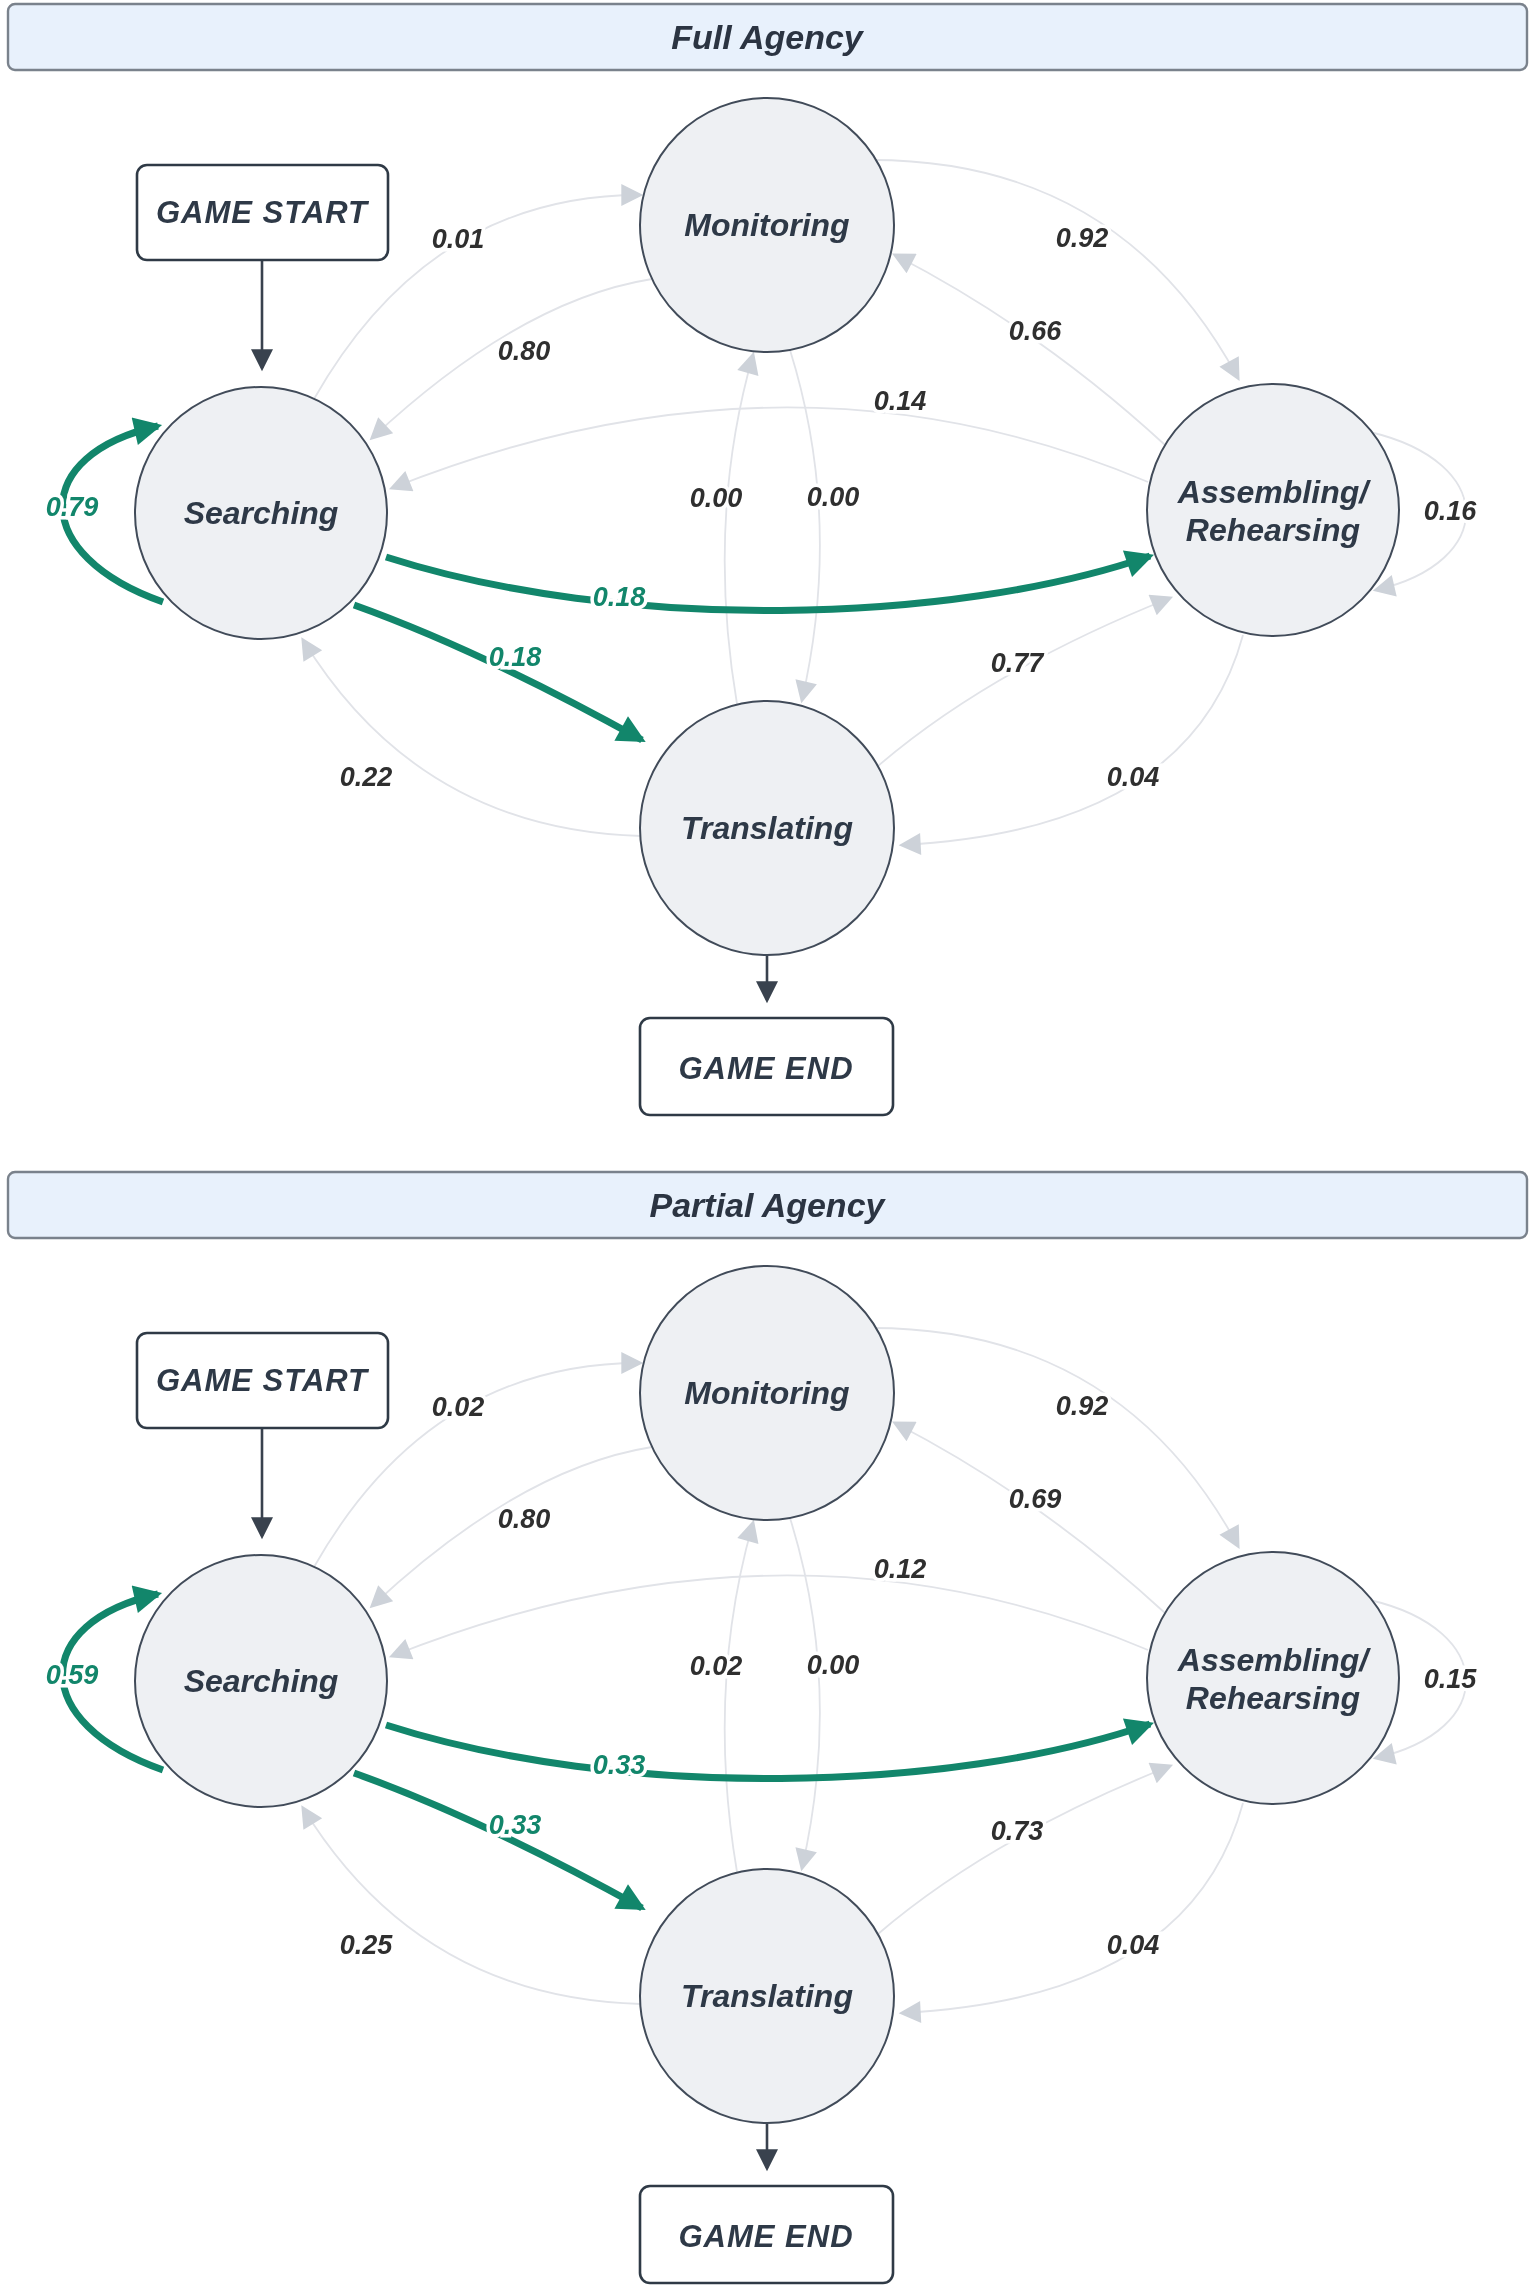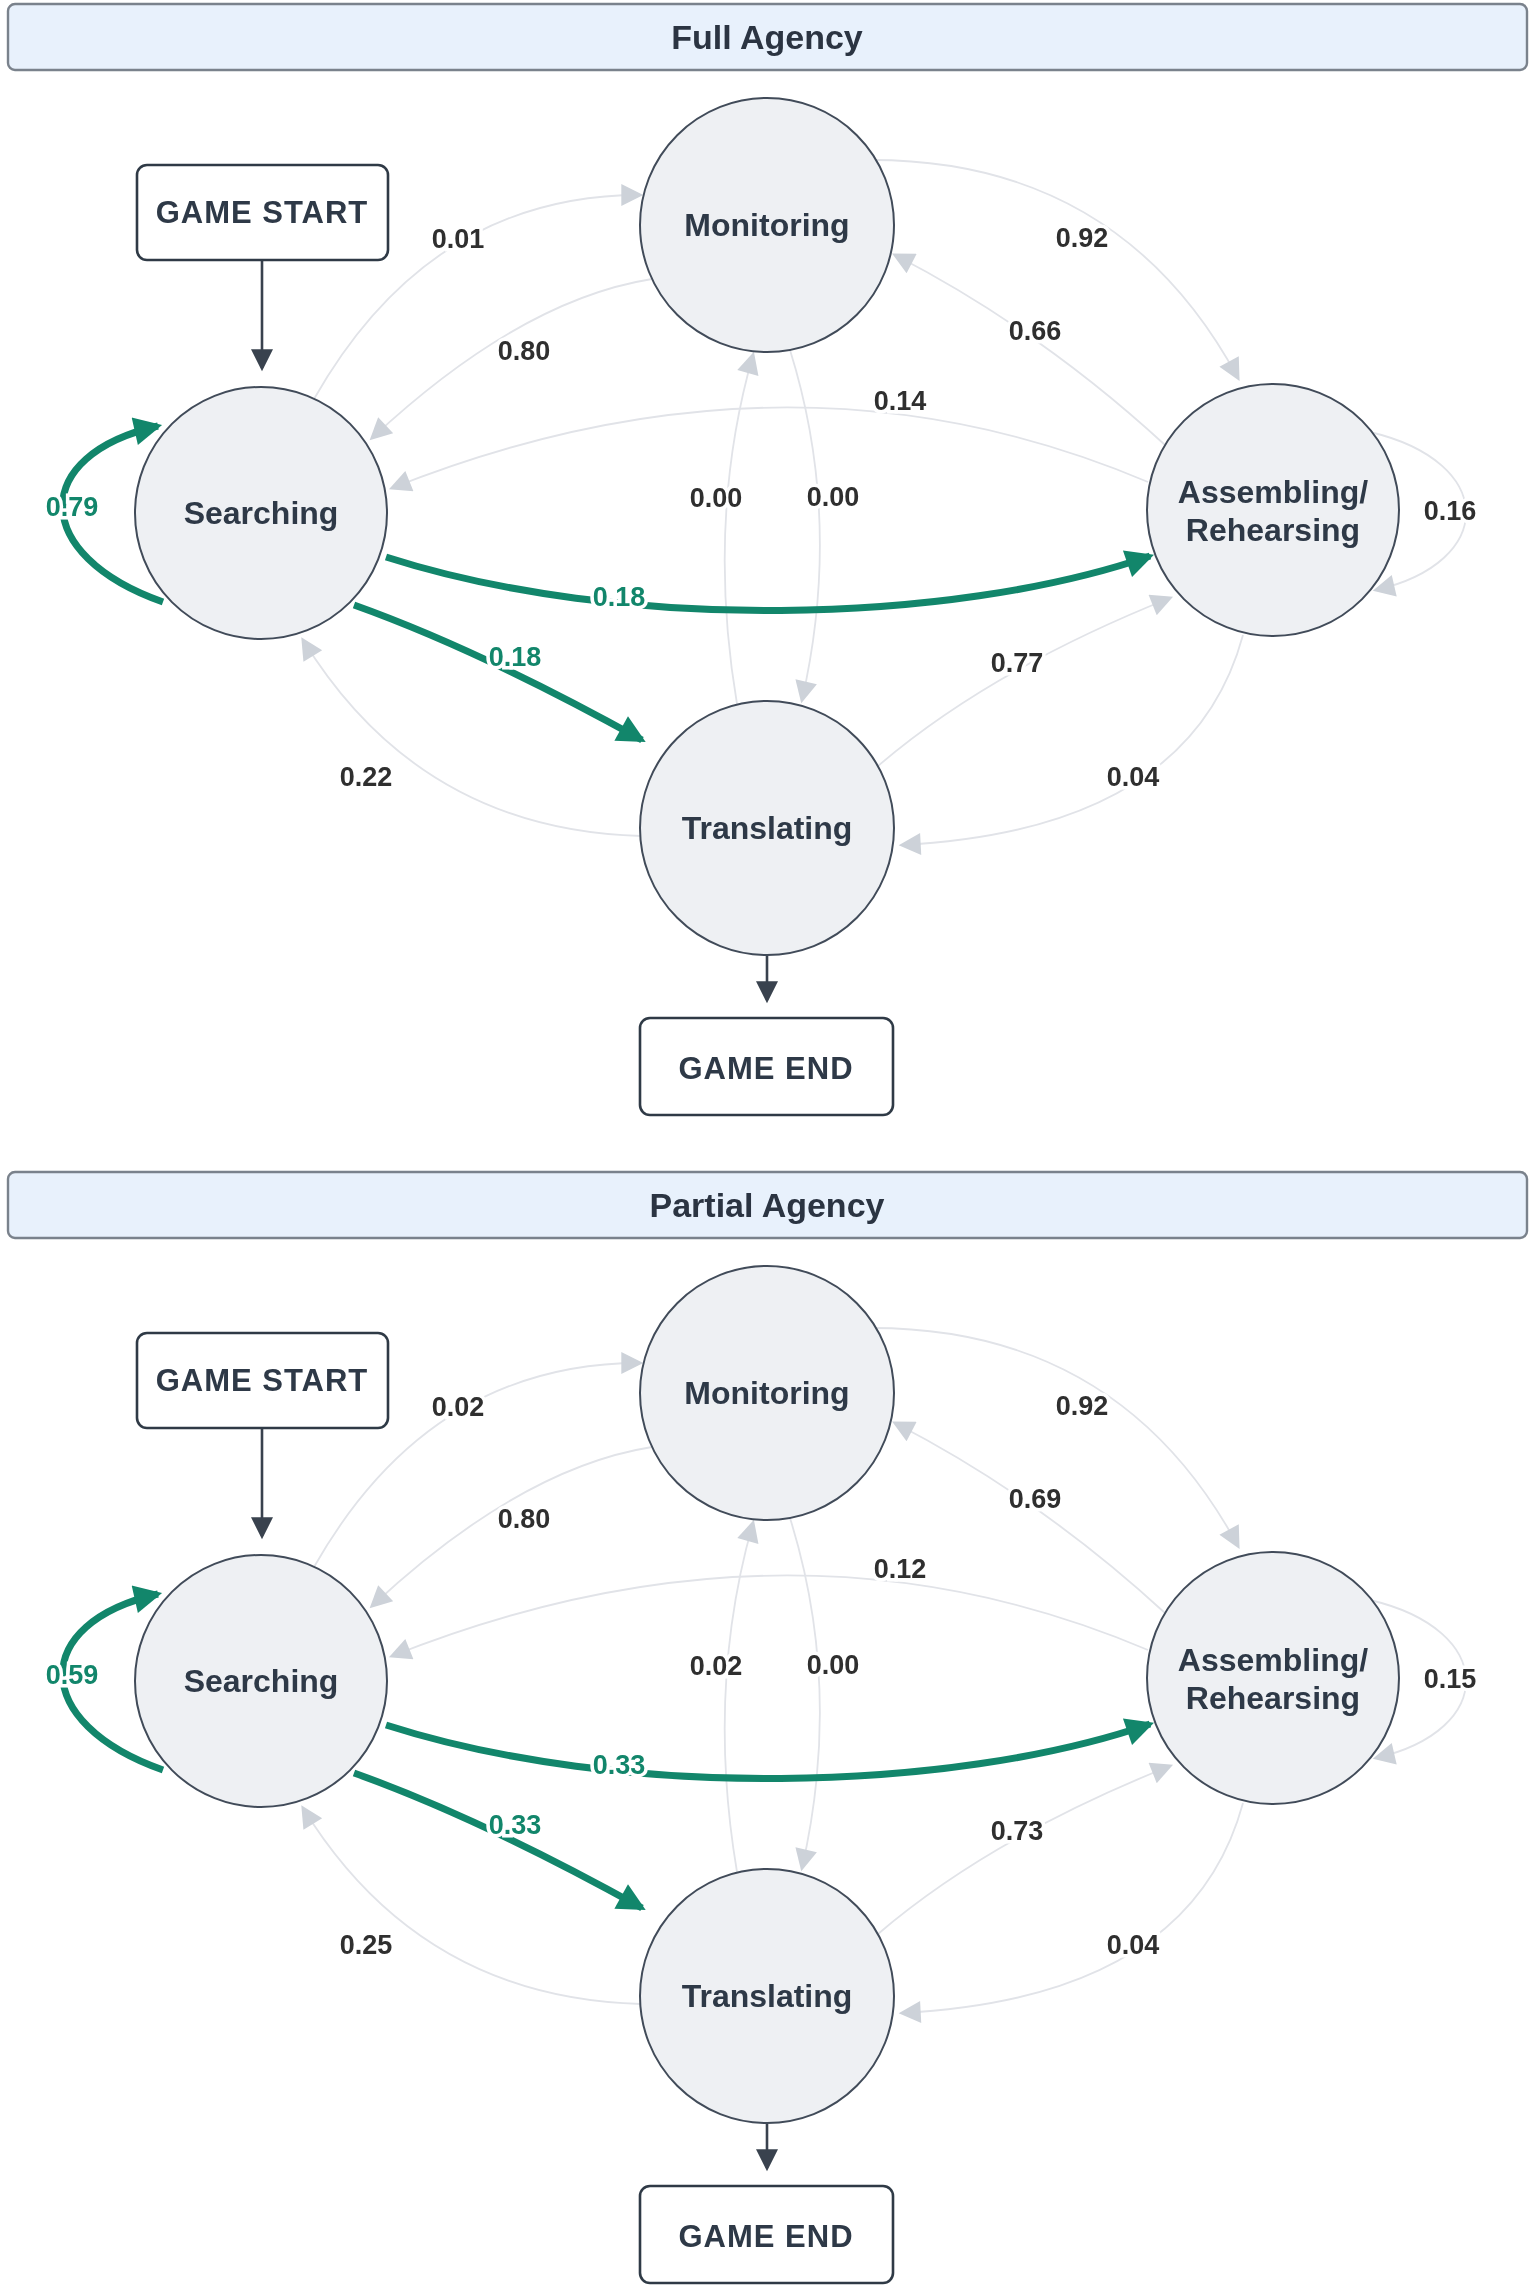--- a/index.html
+++ b/index.html
@@ -1,17 +1,17 @@
 <!DOCTYPE html>
 <html><head>
 <meta charset="utf-8">
 <style>
   html,body{margin:0;padding:0;background:#ffffff;}
   body{width:1535px;font-family:"Liberation Sans","DejaVu Sans",sans-serif;}
-  .diagram-block{width:1535px;height:1148px;position:relative;}
+  .diagram-block{width:1535px;height:1148px;position:relative;font-style:italic;}
   svg{display:block;}
   text{font-family:"Liberation Sans","DejaVu Sans",sans-serif;}
   .title-text{font-size:34px;font-weight:bold;fill:#2B3442;}
   .node-text{font-size:32px;font-weight:bold;fill:#2E3947;}
   .box-text{font-size:31px;font-weight:bold;fill:#2E3947;letter-spacing:1px;}
   .edge-label{font-size:27px;font-weight:bold;paint-order:stroke;stroke:#ffffff;stroke-width:7px;}
   .edge-label.gray{fill:#2F2F2F;}
   .edge-label.teal{fill:#12866B;}
   .edge-path.gray{fill:none;stroke:#E1E3E8;stroke-width:1.8px;}
   .edge-path.teal{fill:none;stroke:#12866B;stroke-width:7px;}

